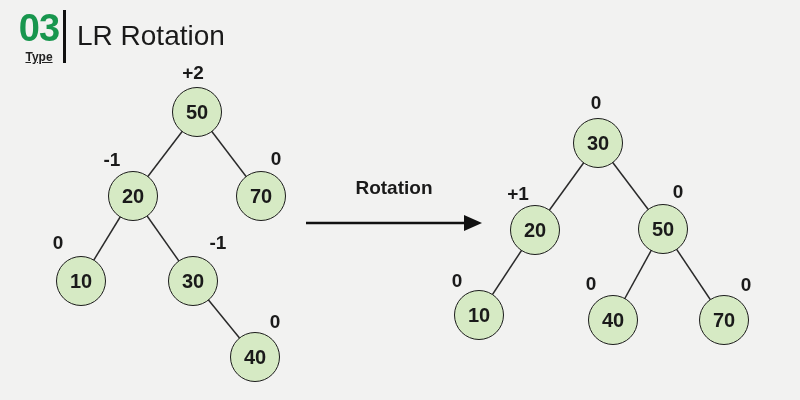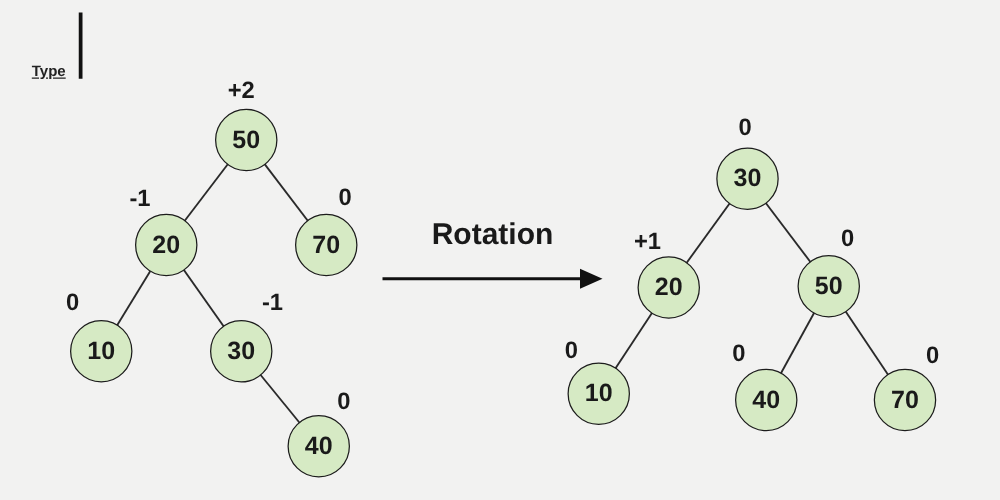--- a/index.html
+++ b/index.html
@@ -34,30 +34,32 @@
     font-size:20px;font-weight:bold;color:#1a1a1a;
     transform:translate(-50%,-50%);
     text-align:right;
   }
   .bal{
     position:absolute;transform:translate(-50%,-50%);
     font-size:19px;font-weight:bold;color:#1a1a1a;white-space:nowrap;
   }
   .arrow-label{
     position:absolute;left:308px;top:177px;width:172px;text-align:center;
-    font-size:24px;font-weight:bold;line-height:21px;color:#1a1a1a;
+    font-size:19px;font-weight:bold;line-height:21px;color:#1a1a1a;
   }
 </style>
 </head>
 <body>
 
 <div class="canvas">
 
+  <div class="type-number">03</div>
   <div class="type-label">Type</div>
   <div class="header-divider"></div>
+  <h1 class="page-title">LR Rotation</h1>
 
   <svg class="edges" width="800" height="400" viewBox="0 0 800 400">
     <g stroke="#2a2a2a" stroke-width="1.5">
       <line x1="197" y1="112" x2="133" y2="196"></line>
       <line x1="197" y1="112" x2="261" y2="196"></line>
       <line x1="133" y1="196" x2="81" y2="281"></line>
       <line x1="133" y1="196" x2="193" y2="281"></line>
       <line x1="193" y1="281" x2="255" y2="357"></line>
     </g>
     <g stroke="#2a2a2a" stroke-width="1.5">

